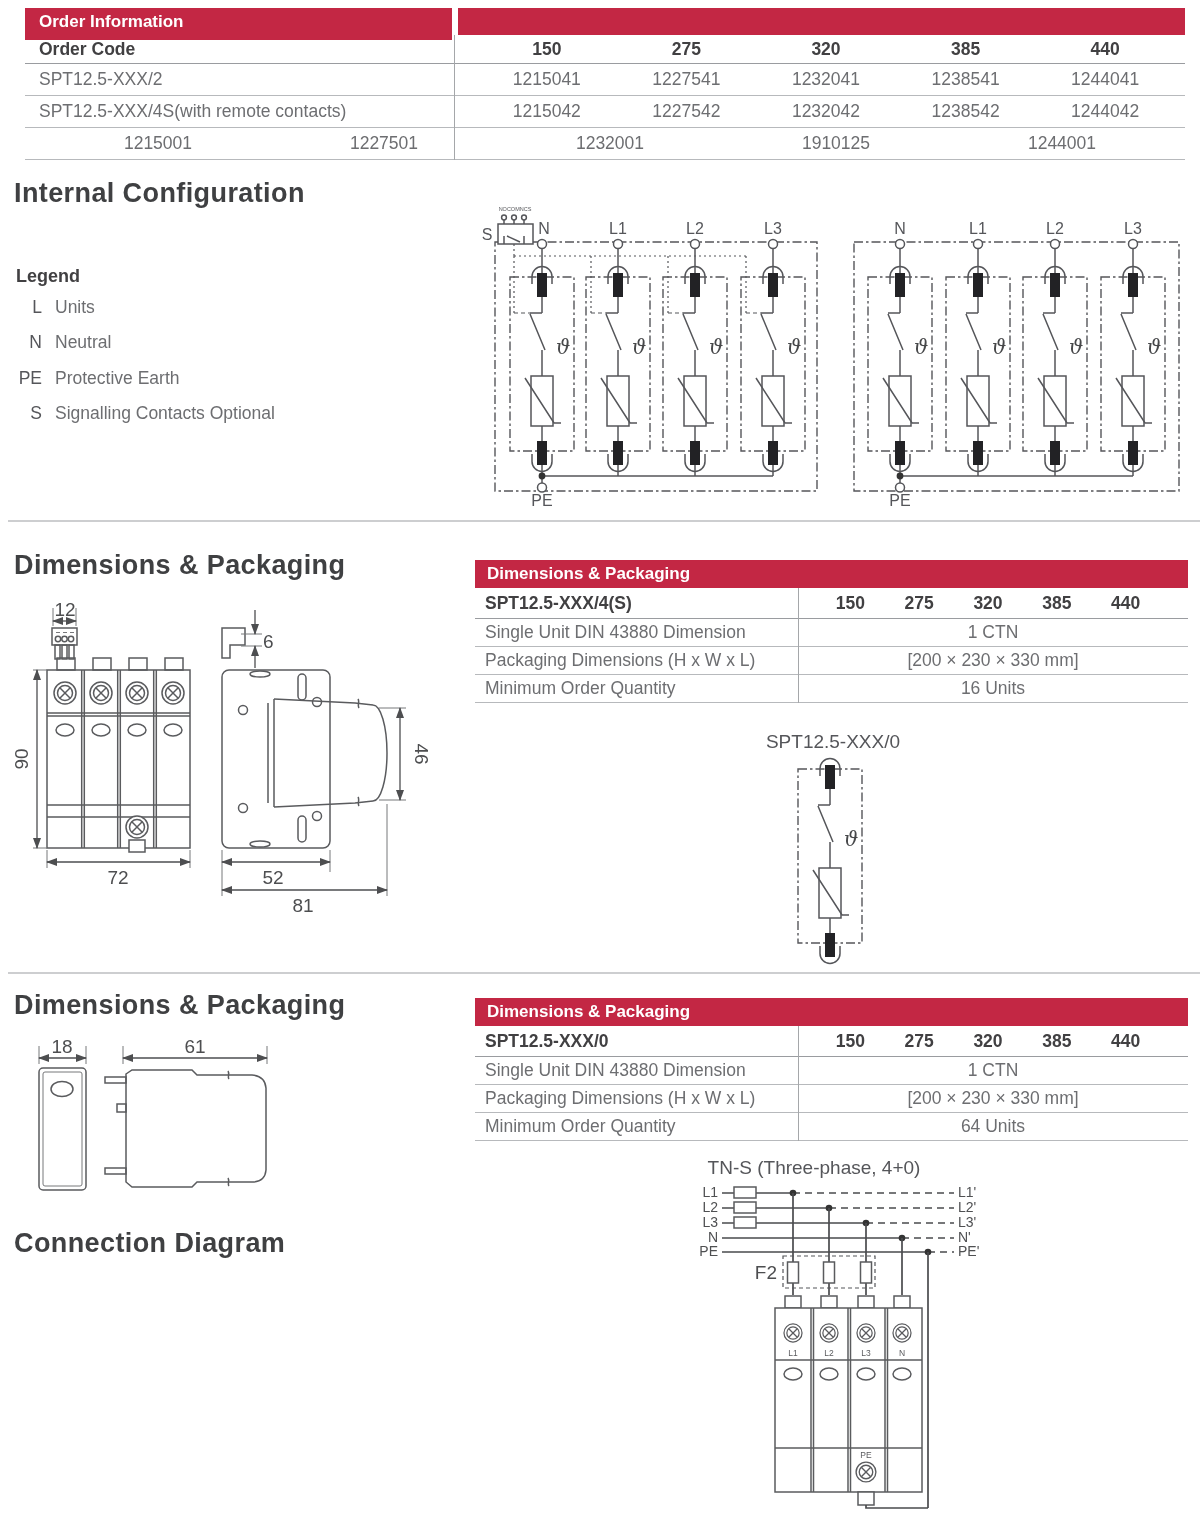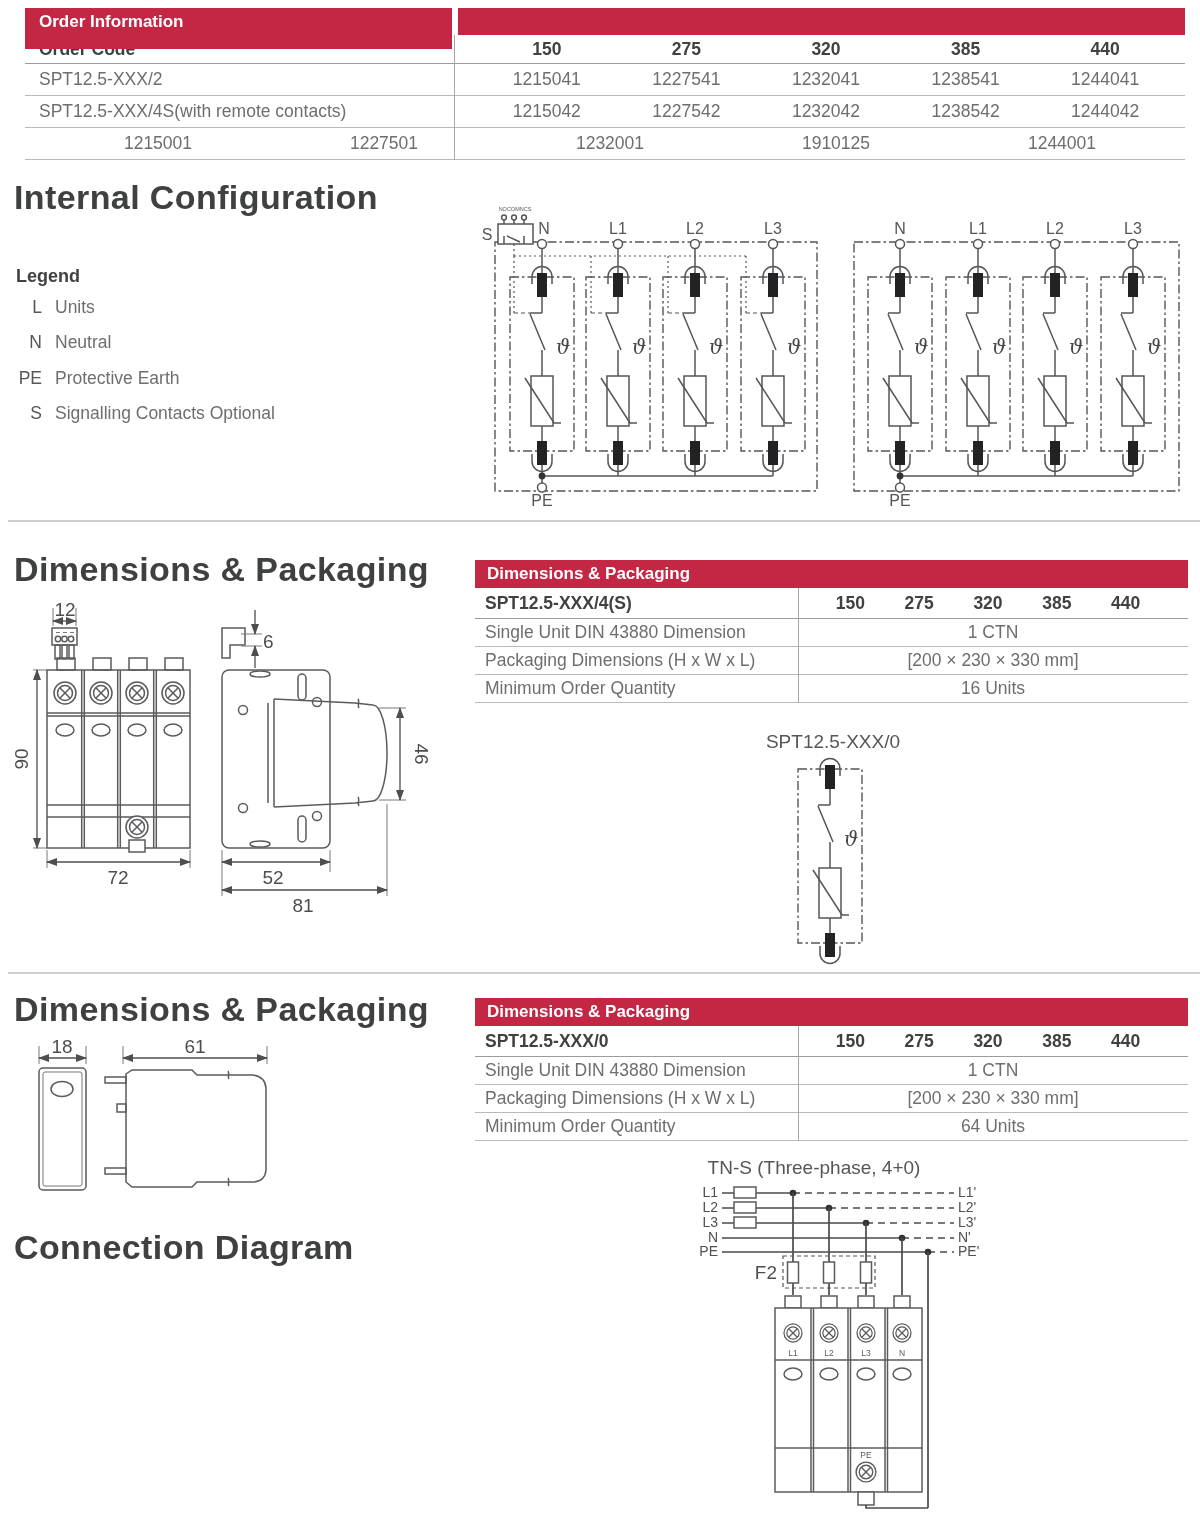--- a/index.html
+++ b/index.html
@@ -6,26 +6,26 @@
     --red:#c32744;
     --ink:#414042;
     --gray:#6d6e71;
     --line:#b7b9bc;
     --dline:#9a9ca0;
   }
   html,body{margin:0;padding:0;background:#fff;}
   body{font-family:"Liberation Sans","DejaVu Sans",sans-serif;}
   #page{position:relative;width:1200px;height:1526px;background:#fff;overflow:hidden;}
   .abs{position:absolute;}
-  .headline{position:absolute;font-size:34px;font-weight:700;color:#3f4042;letter-spacing:.4px;}
+  .headline{position:absolute;font-size:27px;font-weight:700;color:#3f4042;letter-spacing:.4px;}
 
   
   .otable{position:absolute;left:25px;top:8px;width:1160px;}
   .oband{position:relative;height:27px;}
-  .oband-l{position:absolute;left:0;top:0;width:427px;height:41px;background:var(--red);color:#fff;
+  .oband-l{position:absolute;left:0;top:0;width:427px;height:32px;background:var(--red);color:#fff;
            font-weight:700;font-size:17px;line-height:27px;padding-left:14px;box-sizing:border-box;}
   .oband-r{position:absolute;left:433px;top:0;right:0;height:27px;background:var(--red);}
   .orow{display:flex;align-items:center;height:31px;border-bottom:1px solid var(--line);
         color:var(--gray);font-size:17.5px;}
   .ohead{height:28px;border-bottom:1px solid var(--dline);color:var(--ink);font-weight:700;}
   .olab{width:432px;padding-left:14px;box-sizing:border-box;}
   .ovals{flex:1;display:flex;padding:0 10px 0 20px;}
   .ocol{flex:1;text-align:center;}
   .odiv{position:absolute;left:429px;top:27px;bottom:0;width:1px;background:#a5a7aa;}
 

